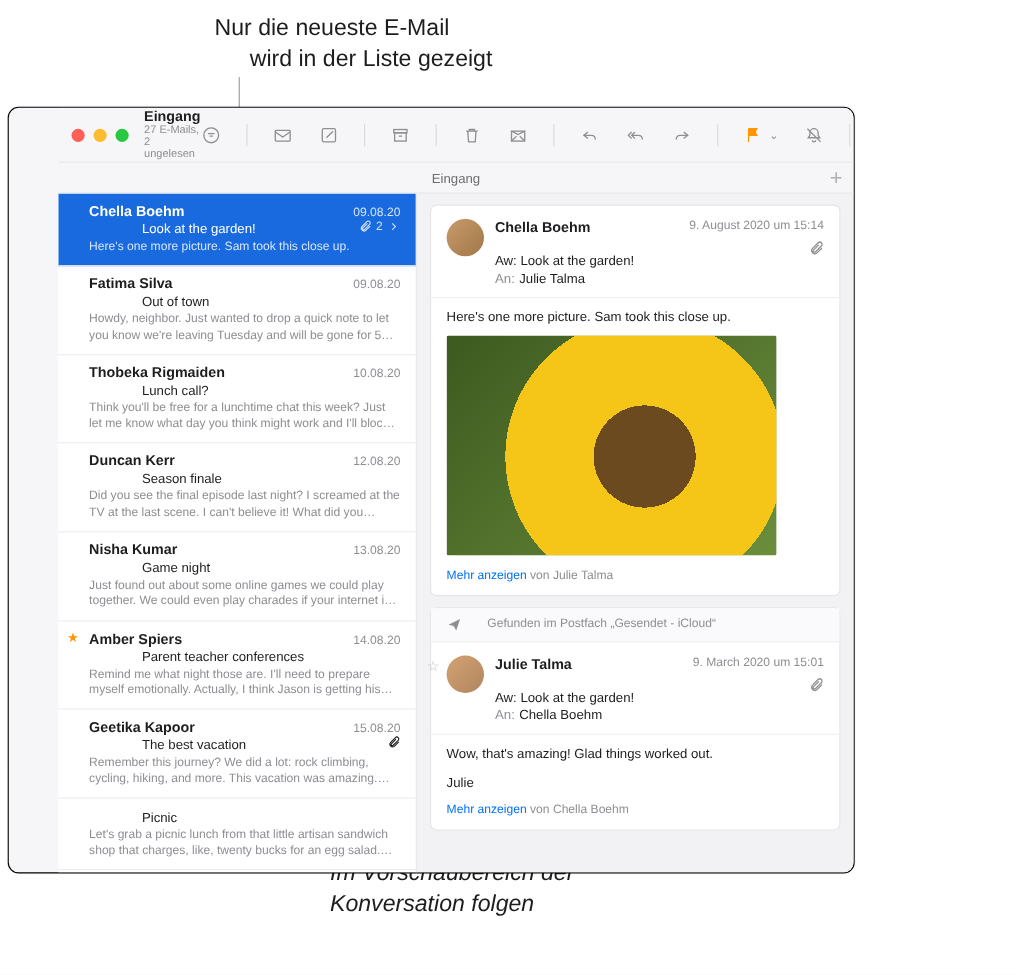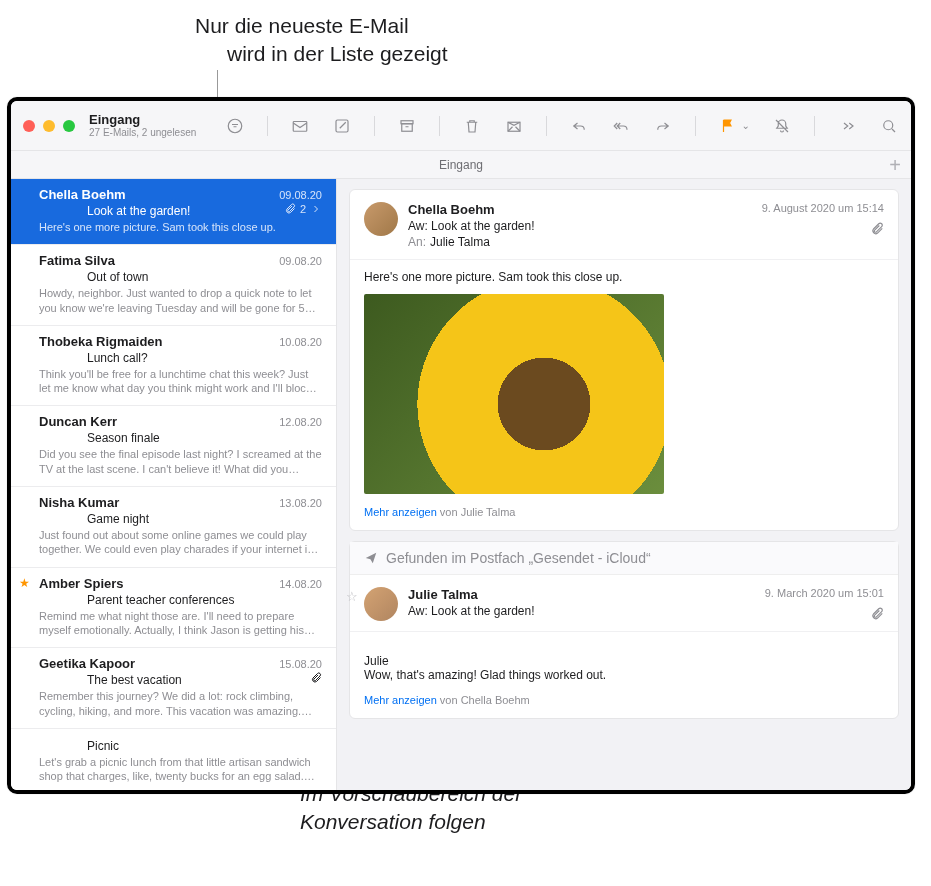--- a/index.html
+++ b/index.html
@@ -1,21 +1,21 @@
 <!DOCTYPE html>
 <html><head>
 <meta charset="utf-8">
 <style>
   *{box-sizing:border-box;margin:0;padding:0;font-family:-apple-system,BlinkMacSystemFont,"Helvetica Neue",Arial,sans-serif;}
   body{background:#fff;width:931px;height:886px;position:relative;color:#1d1d1f;}
   .annot{position:absolute;font-size:21px;line-height:1.35;color:#1d1d1f;}
   .annot-top{left:195px;top:12px;}
   .annot-top .line2{display:block;margin-left:32px;}
   .annot-bottom{left:300px;top:780px;font-style:italic;} 
-  .window{position:absolute;left:7px;top:97px;width:908px;height:697px;border:4px solid #000000;border-radius:10px;overflow:hidden;background:#f6f6f8;box-shadow:0 0 0 1px rgba(0,0,0,.03);}
+  .window{position:absolute;left:7px;top:97px;width:770px;height:697px;border:1px solid #000000;border-radius:10px;overflow:hidden;background:#f6f6f8;box-shadow:0 0 0 1px rgba(0,0,0,.03);padding-left:45px;}
   .titlebar{height:50px;display:flex;align-items:center;padding:0 12px;border-bottom:1px solid #e5e5e7;background:#f6f6f8;}
   .traffic{display:flex;gap:8px;margin-right:14px;}
   .tl{width:12px;height:12px;border-radius:50%;}
   .close{background:#ff5f57;}
   .min{background:#febc2e;}
   .max{background:#28c840;}
   .title{display:flex;flex-direction:column;line-height:1.1;}
   .title .t1{font-size:13px;font-weight:600;}
   .title .t2{font-size:10px;color:#8e8e93;}
   .spacer{flex:1;}
@@ -40,34 +40,34 @@
   .badges{display:flex;align-items:center;gap:4px;font-size:11px;}
   .msg.sel .badges{color:#d6e4fa;}
   .star{position:absolute;left:8px;top:8px;color:#ff9500;font-size:12px;}
   .pane{flex:1;background:#f2f2f5;overflow:auto;padding:10px 12px;}
   .card{background:#fff;border:1px solid #e5e5e7;border-radius:6px;margin-bottom:10px;}
   .chead{display:flex;padding:12px 14px 10px;gap:10px;border-bottom:1px solid #f0f0f2;position:relative;}
   .avatar{width:34px;height:34px;border-radius:50%;background:linear-gradient(135deg,#c89a6b,#a07848);flex-shrink:0;}
   .avatar2{background:linear-gradient(135deg,#d4a373,#b08560);}
   .hmeta{flex:1;font-size:12px;}
   .hmeta .nm{font-weight:600;font-size:13px;}
-  .hmeta .sb{color:#1d1d1f;margin-top:2px;}
+  .hmeta .sb{color:#1d1d1f;margin-top:16px;}
   .hmeta .to{color:#8e8e93;margin-top:2px;}
   .hmeta .to .toval{color:#1d1d1f;margin-left:4px;}
   .dt{position:absolute;right:14px;top:12px;font-size:11px;color:#8e8e93;}
   .clip{position:absolute;right:14px;top:32px;color:#8e8e93;}
   .cbody{padding:10px 14px 12px;font-size:12px;}
   .img{margin-top:10px;width:300px;height:200px;border-radius:2px;background:
      radial-gradient(circle at 60% 55%, #6b4a1f 0 22%, transparent 22%),
      radial-gradient(circle at 60% 55%, #f5c518 22% 60%, transparent 60%),
      linear-gradient(135deg,#3d5a1f,#6b8e3d);
      position:relative;overflow:hidden;}
   .more{color:#0070f3;font-size:11px;margin-top:12px;}
   .more .by{color:#8e8e93;}
-  .found{background:#fafafc;border-bottom:1px solid #eee;padding:8px 14px;font-size:14px;color:#8e8e93;display:flex;align-items:center;gap:8px;}
+  .found{background:#fafafc;border-bottom:1px solid #eee;padding:8px 14px;font-size:11px;color:#8e8e93;display:flex;gap:23px;}
   .chead2{position:relative;}
   .chead2 .starout{position:absolute;left:-4px;top:14px;color:#c0c0c5;font-size:13px;}
   
   .cl1{position:absolute;left:217px;top:70px;width:1px;height:112px;background:#999;}
   .cl2a{position:absolute;left:333px;top:269px;width:1px;height:527px;background:#999;}
   .cl2b{position:absolute;left:333px;top:269px;width:24px;height:1px;background:#999;}
   .cl2c{position:absolute;left:333px;top:615px;width:24px;height:1px;background:#999;}
   
   svg{display:block;}
 </style>
@@ -306,29 +306,30 @@
               <path d="M3 12l18-9-6 18-4-7-8-2z"></path>
             </svg>
             <span>Gefunden im Postfach „Gesendet - iCloud“</span>
           </div>
           <div class="chead chead2">
             <span class="starout">☆</span>
             <div class="avatar avatar2"></div>
             <div class="hmeta">
               <div class="nm">Julie Talma</div>
               <div class="sb">Aw: Look at the garden!</div>
+              <div class="to">An:<span class="toval">Chella Boehm</span></div>
             </div>
             <div class="dt">9. March 2020 um 15:01</div>
             <div class="clip">
               <svg width="14" height="14" viewBox="0 0 24 24" fill="none" stroke="currentColor" stroke-width="2">
                 <path d="M21 11l-8 8a5 5 0 01-7-7l9-9a3.5 3.5 0 015 5l-9 9a2 2 0 01-3-3l8-8"></path>
               </svg>
             </div>
           </div>
           <div class="cbody">
+            <div>Wow, that's amazing! Glad things worked out.</div>
             <div style="margin-top:12px">Julie</div>
-            <div>Wow, that's amazing! Glad things worked out.</div>
             <div class="more"><span>Mehr anzeigen</span> <span class="by">von Chella Boehm</span></div>
           </div>
         </div>
       </div>
   </div>
 </div>
 
 </body></html>

